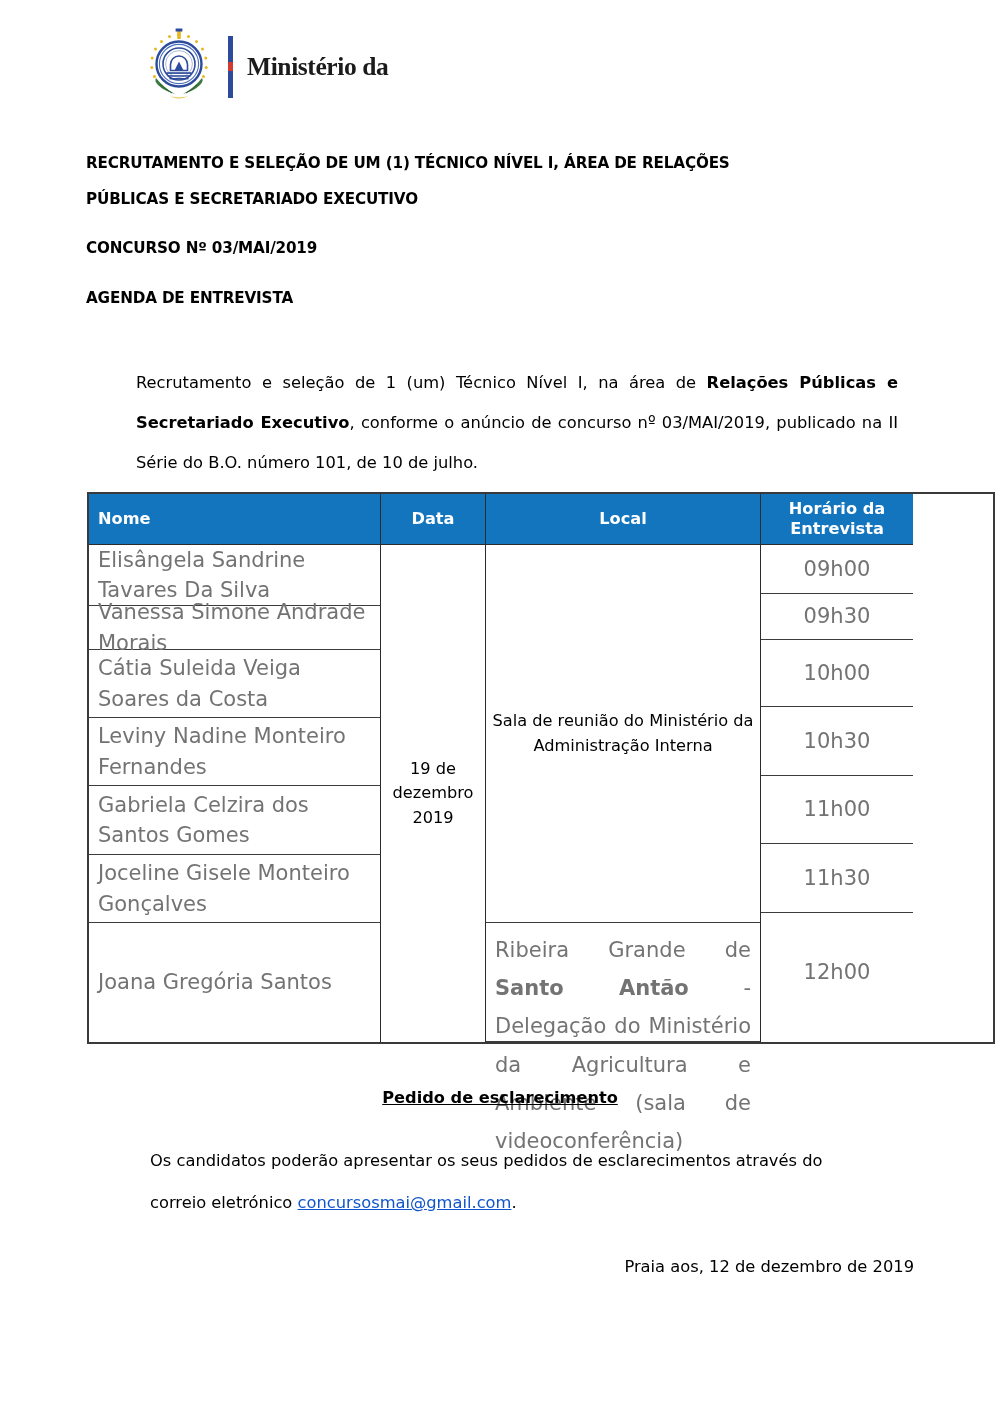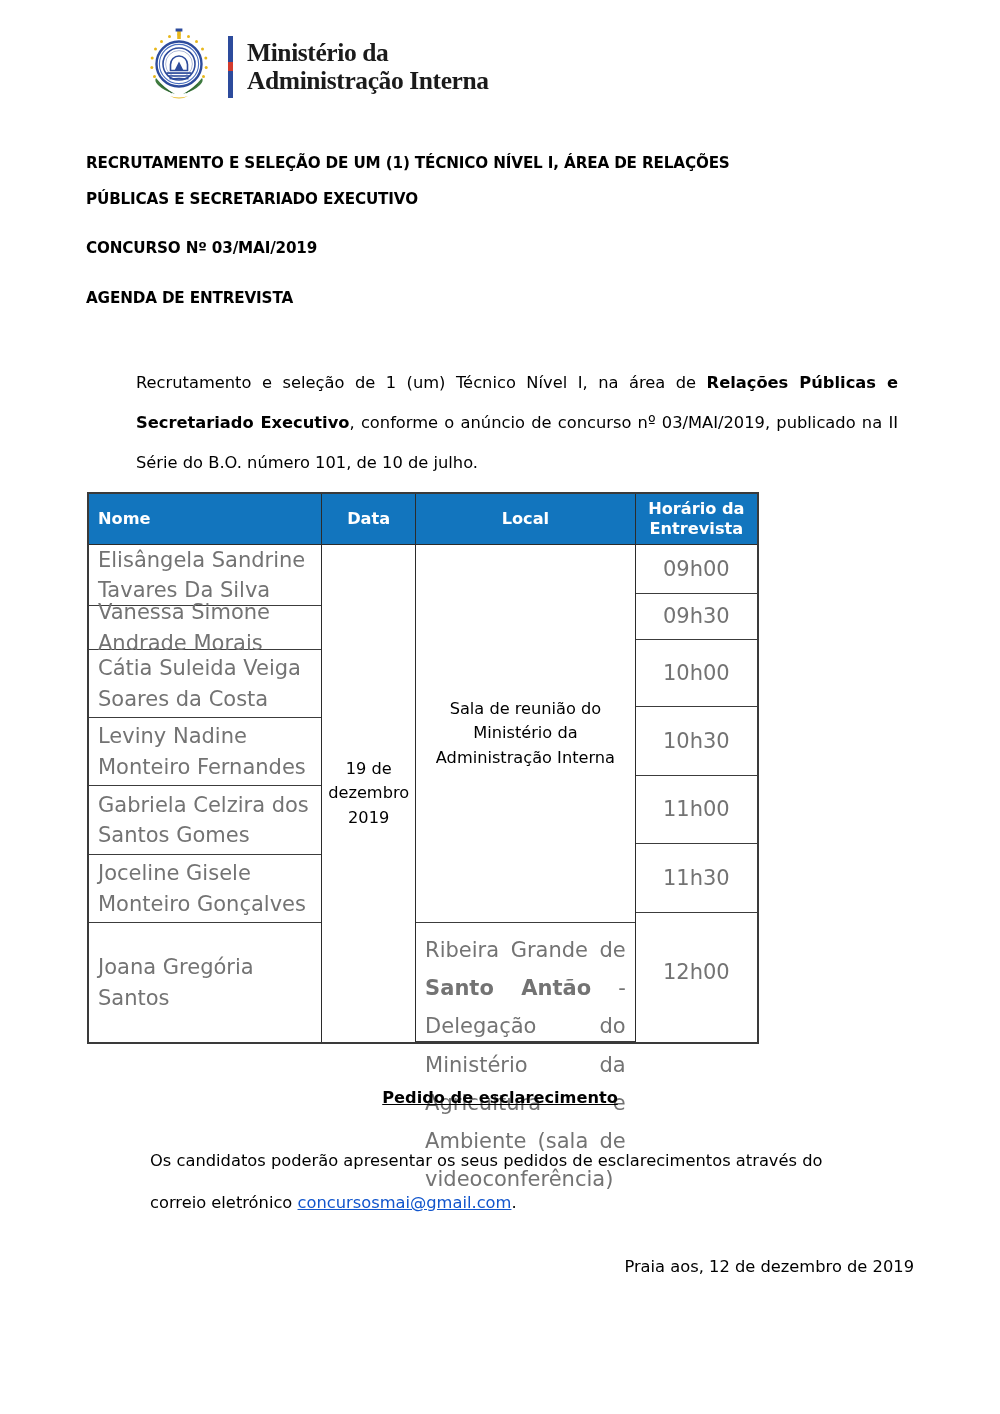--- a/index.html
+++ b/index.html
@@ -84,21 +84,21 @@
     text-align: justify;
     color: #000;
   }
   .intro b { font-weight: 700; }
 
   
   .agenda-table {
     position: absolute;
     left: 87px;
     top: 492px;
-    width: 672px;
+    width: 908px;
     border: 2px solid #3a3a3a;
     box-sizing: border-box;
     display: flex;
     flex-direction: row;
     background: #fff;
   }
   .col {
     box-sizing: border-box;
     display: flex;
     flex-direction: column;
@@ -249,21 +249,20 @@
       <path d="M62 50 Q54 60 43 66 Q54 63 60 57 Q64 53 62 50 Z" fill="#3e7a3f"></path>
       <path d="M20 56 Q26 62 32 65" fill="none" stroke="#2f6230" stroke-width="1"></path>
       <path d="M58 56 Q52 62 46 65" fill="none" stroke="#2f6230" stroke-width="1"></path>
 
       <path d="M30 68 Q39 73 48 68 Q39 71 30 68 Z" fill="#e8b81c"></path>
     </svg>
   </div>
   <div class="divider-bar"></div>
   <div class="ministry-name">
     <span class="l1">Ministério da</span>
-    <span class="l2">Administração Interna</span>
   </div>
 </div>
 
 <div class="titles">
   <div class="title-line">RECRUTAMENTO E SELEÇÃO DE UM (1) TÉCNICO NÍVEL I, ÁREA DE RELAÇÕES</div>
   <div class="title-line">PÚBLICAS E SECRETARIADO EXECUTIVO</div>
   <div class="title-gap"></div>
   <div class="title-line">CONCURSO Nº 03/MAI/2019</div>
   <div class="title-gap"></div>
   <div class="title-line">AGENDA DE ENTREVISTA</div>

